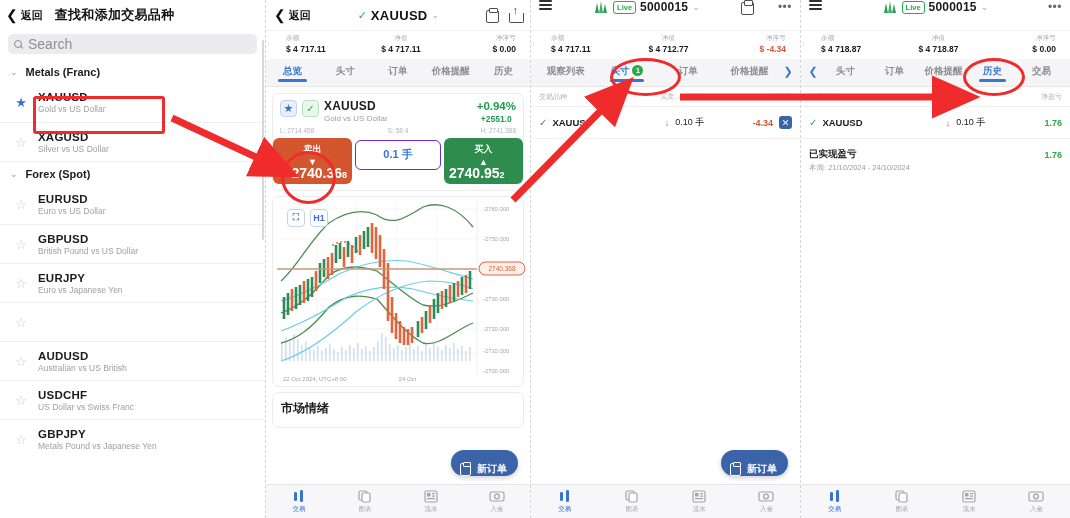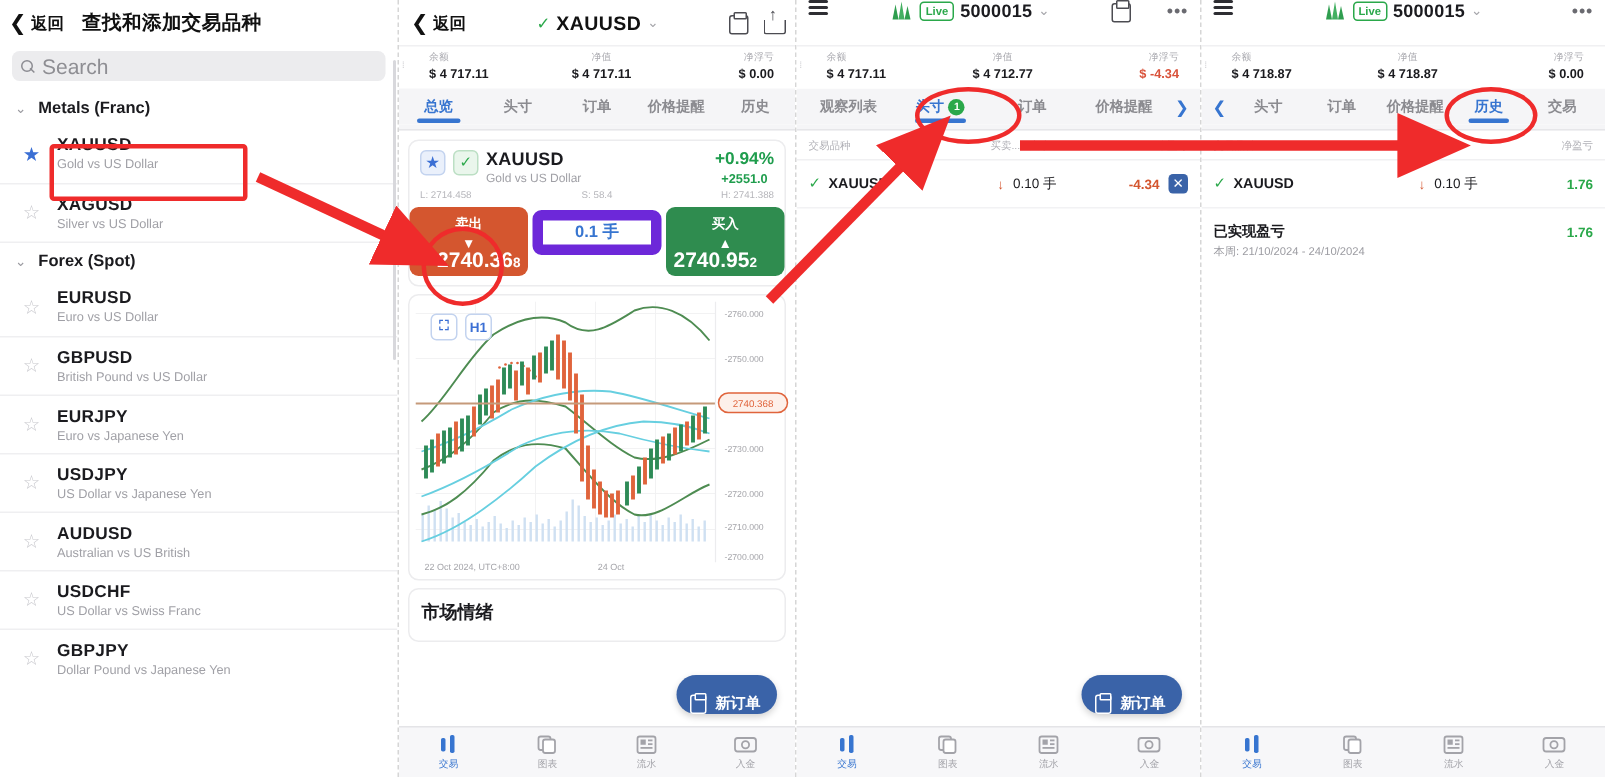--- a/index.html
+++ b/index.html
@@ -112,21 +112,21 @@
   }
   .side-btn.sell { background: #d4562f; }
   .side-btn.buy { background: #2f8c4f; }
   .side-lbl { font-size: 9px; font-weight: 700; }
   .side-arrow { font-size: 9px; margin-top: 1px; }
   .side-price { position: absolute; bottom: 3px; font-size: 14px; font-weight: 700; white-space: nowrap; }
   .side-btn.sell .side-price { right: 5px; }
   .side-btn.buy .side-price { left: 5px; }
   .side-price sub { font-size: 9px; vertical-align: baseline; }
   .lot-box {
-    width: 86px; background: #fff; border: 7px solid #6d28d9; border-radius: 6px;
+    width: 86px; background: #fff; border: 1px solid #6d28d9; border-radius: 6px;
     display: flex; align-items: center; justify-content: center; height: 30px; align-self: flex-start;
     margin-top: 2px;
   }
   .lot-txt { font-size: 11px; color: #3775d0; font-weight: 600; }
 
   
   .chart-card { margin: 5px 6px 0; border: 1px solid #ececee; border-radius: 7px; padding: 4px; background: #fff; }
   .chart-tools { position: absolute; left: 10px; top: 8px; display: flex; gap: 5px; z-index: 4; }
   .tool-btn {
     width: 18px; height: 18px; border: 1px solid #c3d3ef; border-radius: 4px; background: rgba(255,255,255,.9);
@@ -282,44 +282,40 @@
     </div>
     <div class="sym-row">
       <span class="star">☆</span>
       <div>
         <div class="sym-code">EURJPY</div>
         <div class="sym-desc">Euro vs Japanese Yen</div>
       </div>
     </div>
     <div class="sym-row">
       <span class="star">☆</span>
-      <div>
-        <div class="sym-code">USDJPY</div>
-        <div class="sym-desc">US Dollar vs Japanese Yen</div>
-      </div>
     </div>
     <div class="sym-row">
       <span class="star">☆</span>
       <div>
         <div class="sym-code">AUDUSD</div>
         <div class="sym-desc">Australian vs US British</div>
       </div>
     </div>
     <div class="sym-row">
       <span class="star">☆</span>
       <div>
         <div class="sym-code">USDCHF</div>
         <div class="sym-desc">US Dollar vs Swiss Franc</div>
       </div>
     </div>
     <div class="sym-row">
       <span class="star">☆</span>
       <div>
         <div class="sym-code">GBPJPY</div>
-        <div class="sym-desc">Dollar Pound vs Japanese Yen</div>
+        <div class="sym-desc">Metals Pound vs Japanese Yen</div>
       </div>
     </div>
 
     <div class="side-scroll" style="top:40px;height:200px;"></div>
   </div>
 
   <div class="panel p2">
     <div class="nav-header" style="gap:0;">
       <div class="back-btn">
         <span class="chev-left">❮</span>

